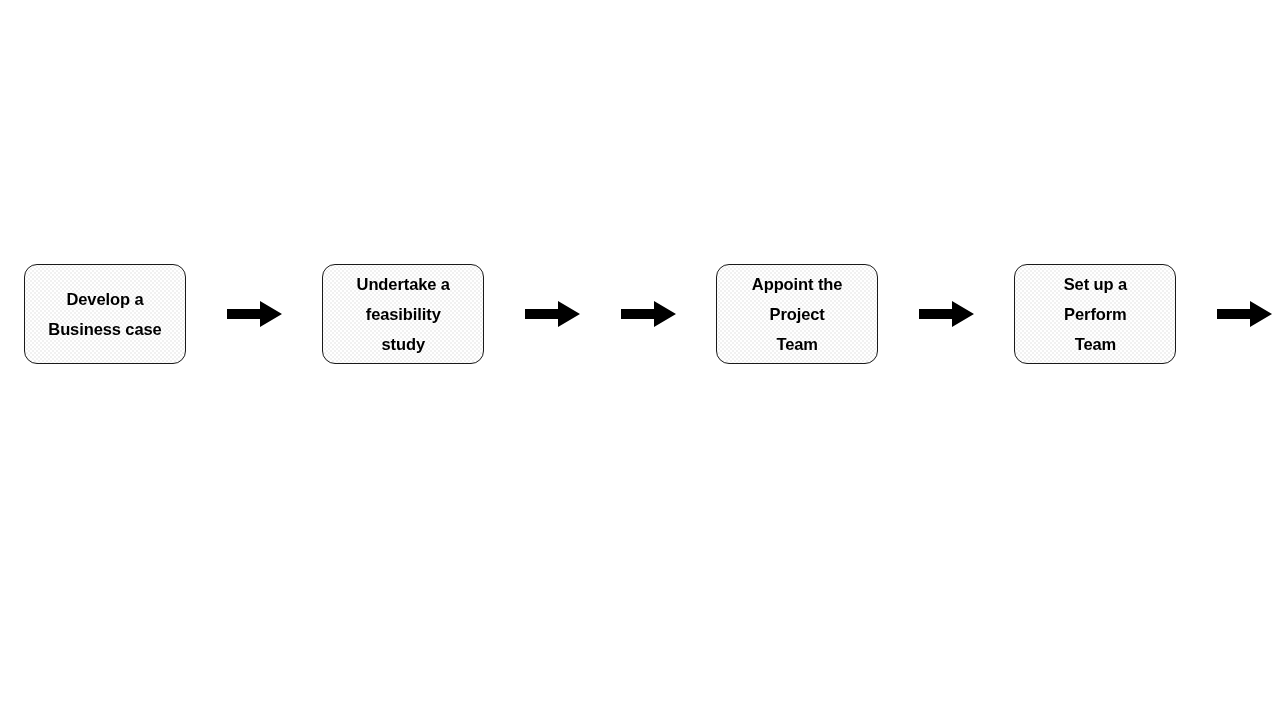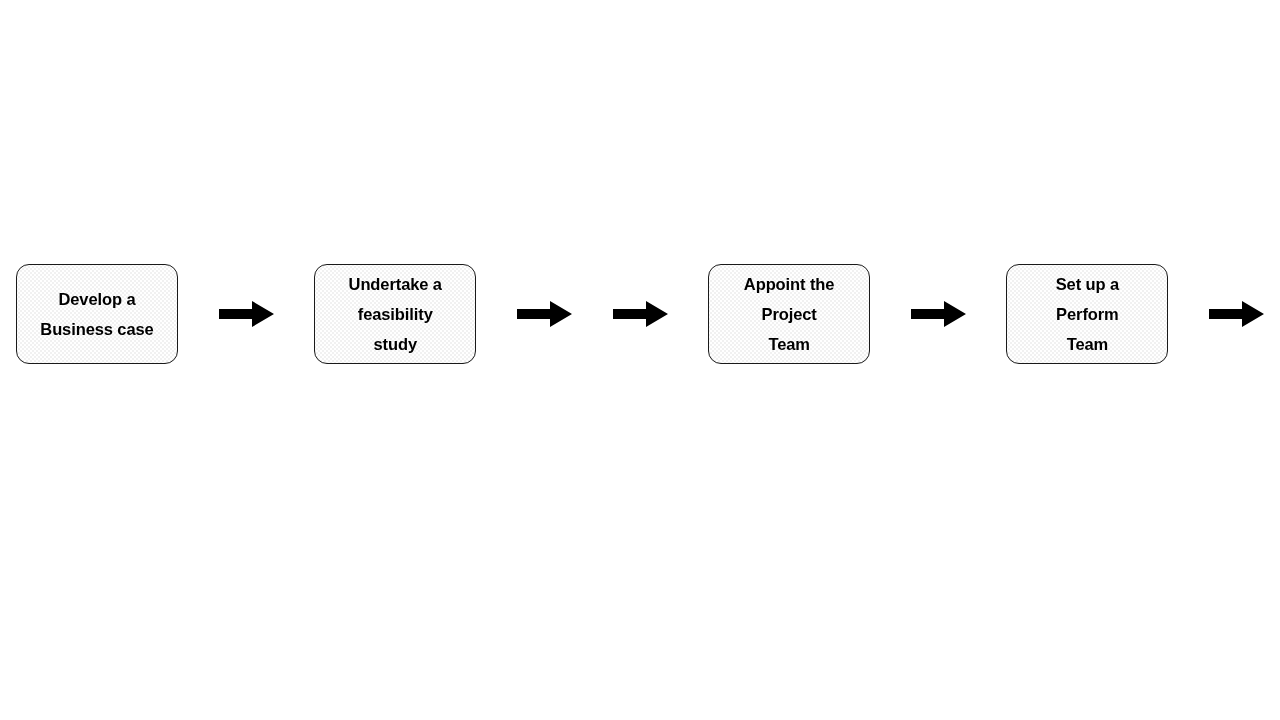--- a/index.html
+++ b/index.html
@@ -17,21 +17,21 @@
 
   #canvas {
     position: relative;
     width: 1280px;
     height: 720px;
   }
 
   
   .flow-row {
     position: absolute;
-    left: 16px;
+    left: 24px;
     top: 264px;
     width: 1248px;
     height: 100px;
     display: flex;
     flex-direction: row;
     align-items: center;
     justify-content: space-between;
   }
 
   

